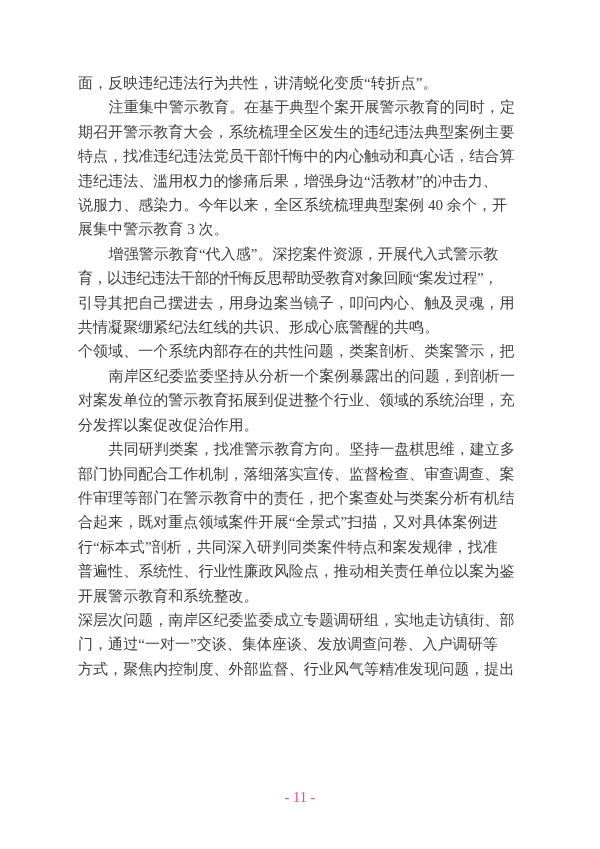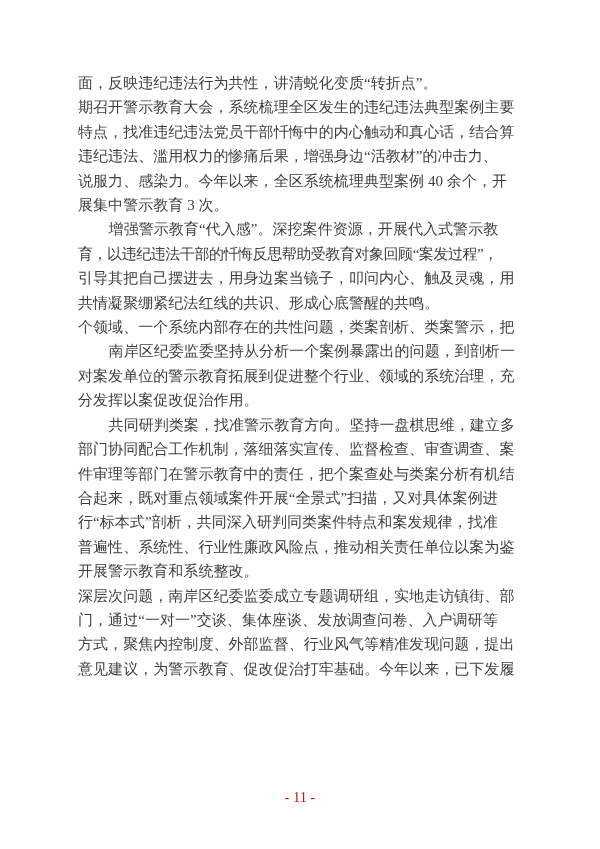--- a/index.html
+++ b/index.html
@@ -35,31 +35,32 @@
   }
   .line.tight {
     letter-spacing: -0.45px;
   }
   .page-footer {
     position: absolute;
     left: 0;
     top: 788px;
     width: 100%;
     text-align: center;
-    color: #b91c1c;
+    color: #ec4899;
     font-size: 14.5px;
     line-height: 18px;
   }
 </style>
 </head>
 <body>
 
 <div class="page">
   <div class="doc-body">
       <div class="line">面，反映违纪违法行为共性，讲清蜕化变质“转折点”。</div>
+      <div class="line indent">注重集中警示教育。在基于典型个案开展警示教育的同时，定</div>
       <div class="line">期召开警示教育大会，系统梳理全区发生的违纪违法典型案例主要</div>
       <div class="line">特点，找准违纪违法党员干部忏悔中的内心触动和真心话，结合算</div>
       <div class="line">违纪违法、滥用权力的惨痛后果，增强身边“活教材”的冲击力、</div>
       <div class="line">说服力、感染力。今年以来，全区系统梳理典型案例 40 余个，开</div>
       <div class="line">展集中警示教育 3 次。</div>
       <div class="line indent">增强警示教育“代入感”。深挖案件资源，开展代入式警示教</div>
       <div class="line tight">育，以违纪违法干部的忏悔反思帮助受教育对象回顾“案发过程”，</div>
       <div class="line">引导其把自己摆进去，用身边案当镜子，叩问内心、触及灵魂，用</div>
       <div class="line">共情凝聚绷紧纪法红线的共识、形成心底警醒的共鸣。</div>
       <div class="line">个领域、一个系统内部存在的共性问题，类案剖析、类案警示，把</div>
@@ -69,16 +70,15 @@
       <div class="line indent">共同研判类案，找准警示教育方向。坚持一盘棋思维，建立多</div>
       <div class="line">部门协同配合工作机制，落细落实宣传、监督检查、审查调查、案</div>
       <div class="line">件审理等部门在警示教育中的责任，把个案查处与类案分析有机结</div>
       <div class="line">合起来，既对重点领域案件开展“全景式”扫描，又对具体案例进</div>
       <div class="line">行“标本式”剖析，共同深入研判同类案件特点和案发规律，找准</div>
       <div class="line">普遍性、系统性、行业性廉政风险点，推动相关责任单位以案为鉴</div>
       <div class="line">开展警示教育和系统整改。</div>
       <div class="line">深层次问题，南岸区纪委监委成立专题调研组，实地走访镇街、部</div>
       <div class="line">门，通过“一对一”交谈、集体座谈、发放调查问卷、入户调研等</div>
       <div class="line">方式，聚焦内控制度、外部监督、行业风气等精准发现问题，提出</div>
-      <div class="line">意见建议，为警示教育、促改促治打牢基础。今年以来，已下发履</div>
     </div>
   <div class="page-footer">- 11 -</div>
 </div>
 
 </body></html>

